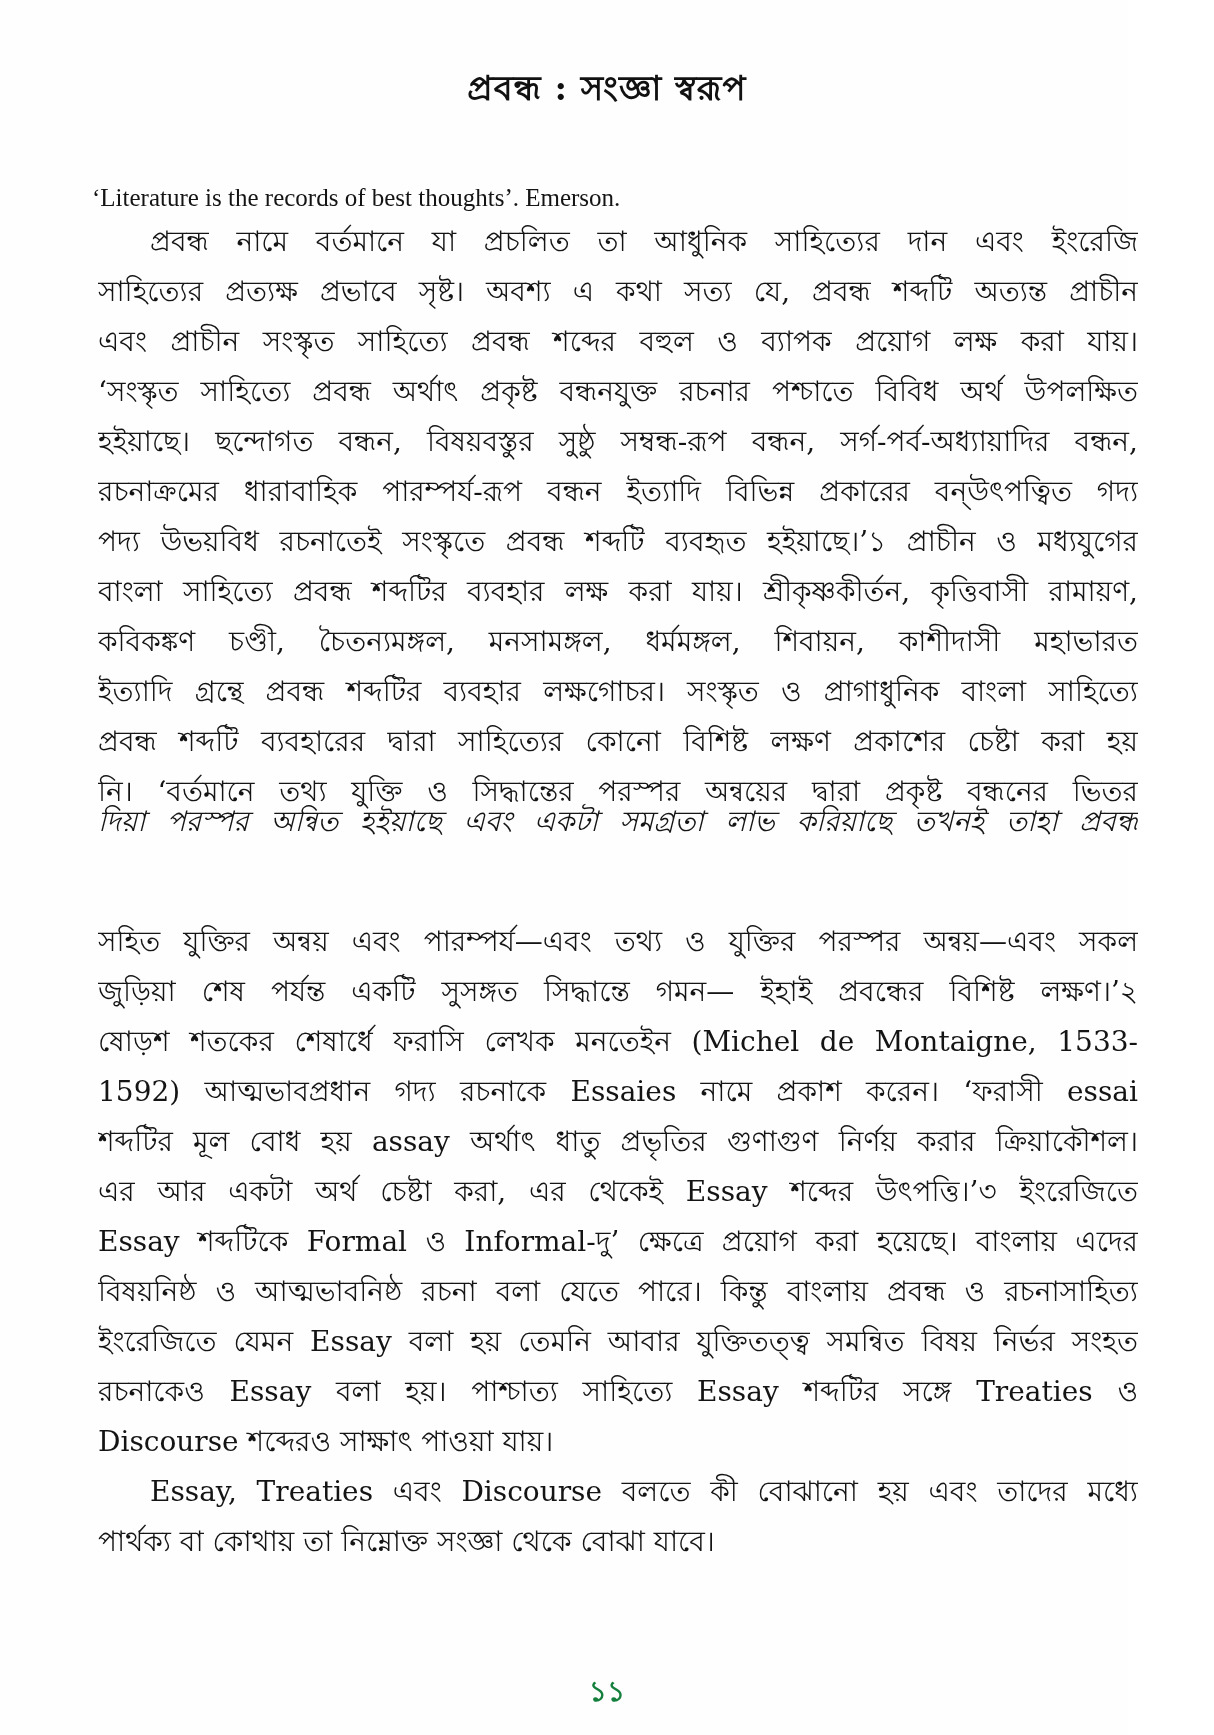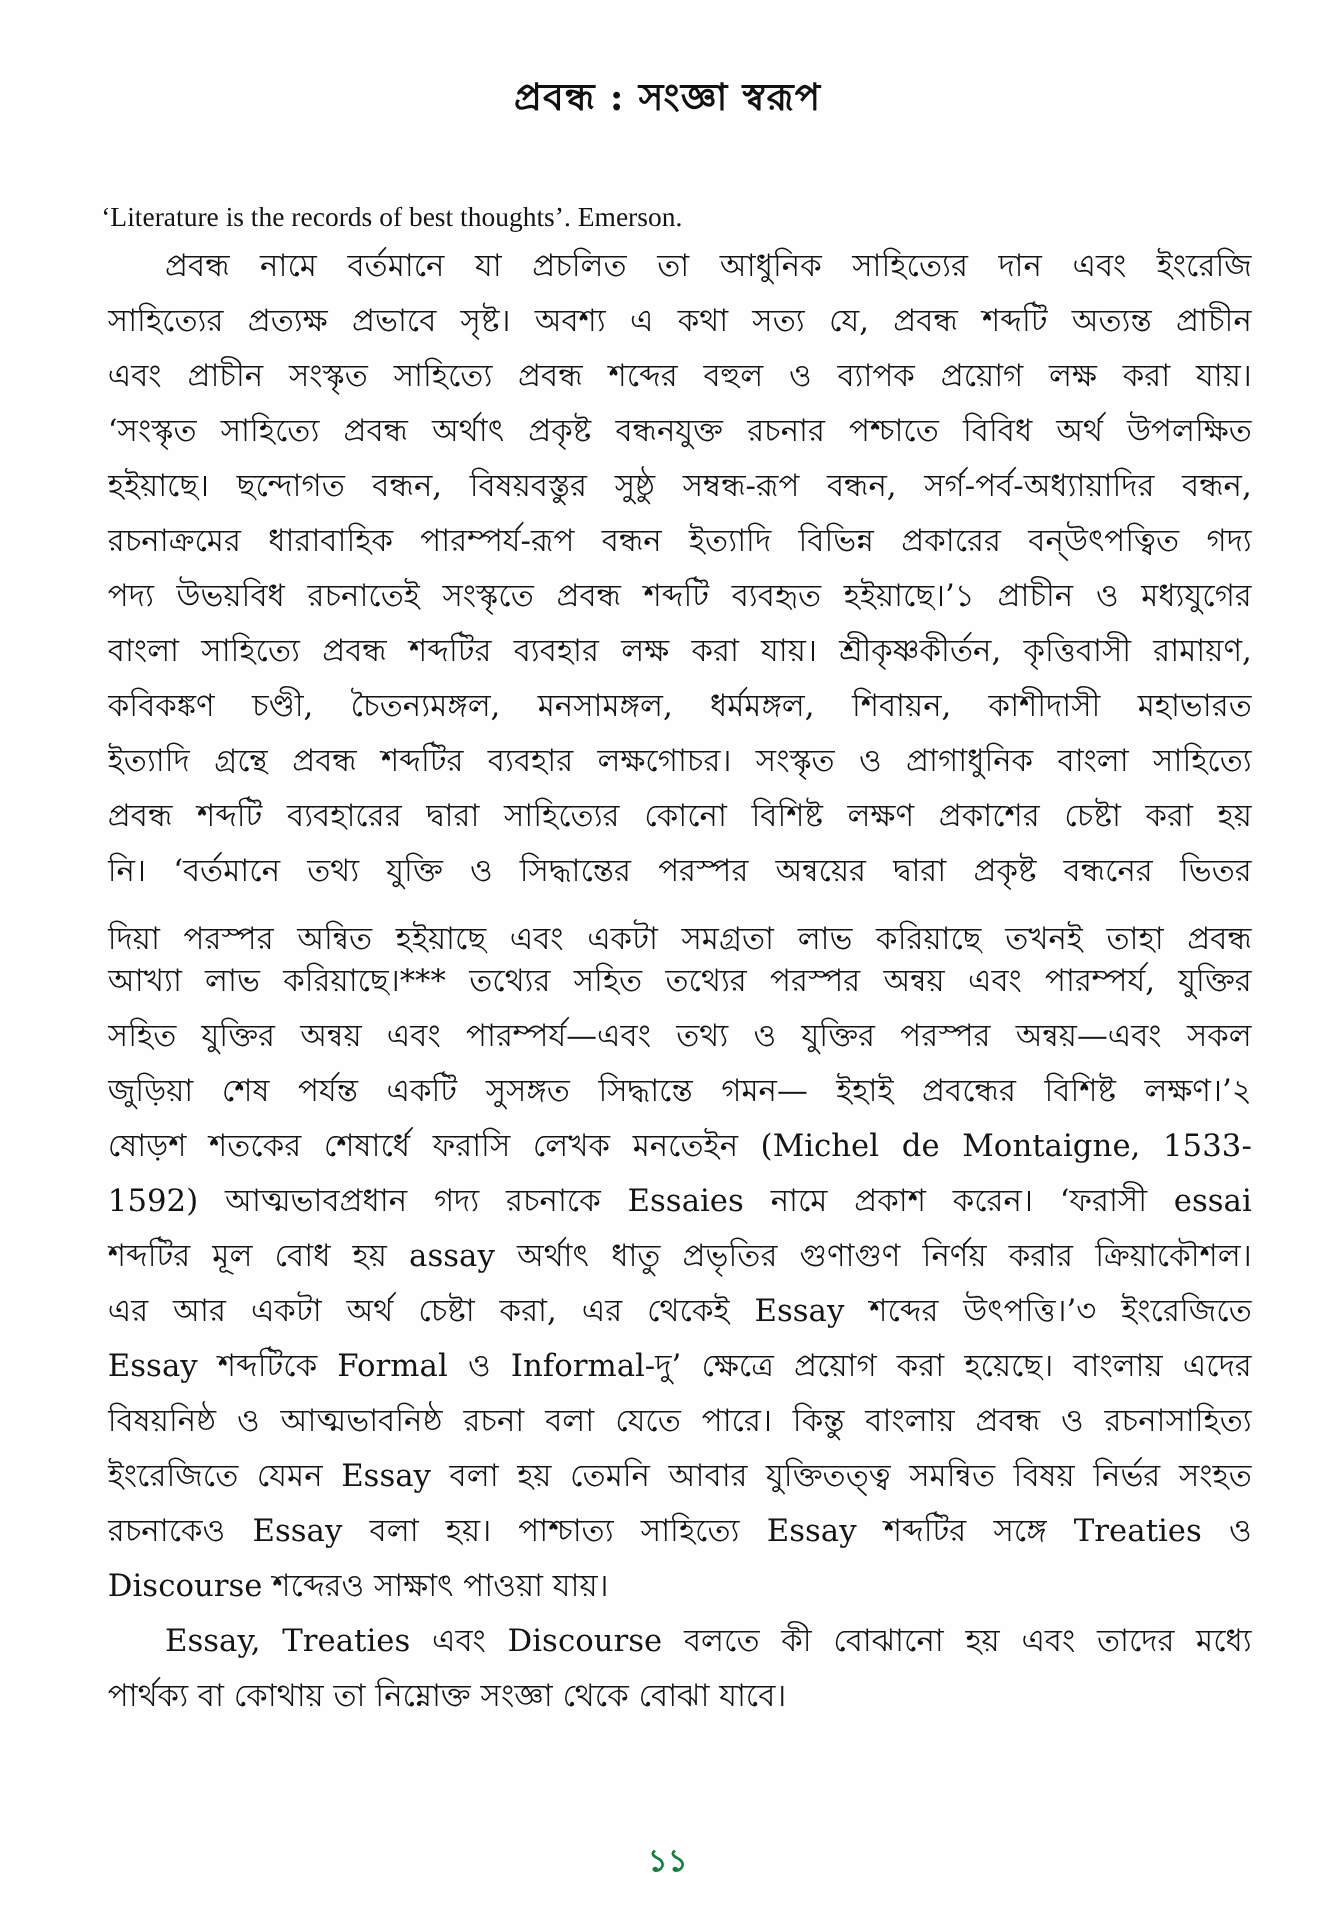--- a/index.html
+++ b/index.html
@@ -83,22 +83,21 @@
   <div class="line" style="top:322px;">এবং প্রাচীন সংস্কৃত সাহিত্যে প্রবন্ধ শব্দের বহুল ও ব্যাপক প্রয়োগ লক্ষ করা যায়।</div>
   <div class="line" style="top:372px;">‘সংস্কৃত সাহিত্যে প্রবন্ধ অর্থাৎ প্রকৃষ্ট বন্ধনযুক্ত রচনার পশ্চাতে বিবিধ অর্থ উপলক্ষিত</div>
   <div class="line" style="top:422px;">হইয়াছে। ছন্দোগত বন্ধন, বিষয়বস্তুর সুষ্ঠু সম্বন্ধ-রূপ বন্ধন, সর্গ-পর্ব-অধ্যায়াদির বন্ধন,</div>
   <div class="line" style="top:472px;">রচনাক্রমের ধারাবাহিক পারম্পর্য-রূপ বন্ধন ইত্যাদি বিভিন্ন প্রকারের বন্উৎপত্বিত গদ্য</div>
   <div class="line" style="top:522px;">পদ্য উভয়বিধ রচনাতেই সংস্কৃতে প্রবন্ধ শব্দটি ব্যবহৃত হইয়াছে।’১ প্রাচীন ও মধ্যযুগের</div>
   <div class="line" style="top:572px;">বাংলা সাহিত্যে প্রবন্ধ শব্দটির ব্যবহার লক্ষ করা যায়। শ্রীকৃষ্ণকীর্তন, কৃত্তিবাসী রামায়ণ,</div>
   <div class="line" style="top:622px;">কবিকঙ্কণ চণ্ডী, চৈতন্যমঙ্গল, মনসামঙ্গল, ধর্মমঙ্গল, শিবায়ন, কাশীদাসী মহাভারত</div>
   <div class="line" style="top:672px;">ইত্যাদি গ্রন্থে প্রবন্ধ শব্দটির ব্যবহার লক্ষগোচর। সংস্কৃত ও প্রাগাধুনিক বাংলা সাহিত্যে</div>
   <div class="line" style="top:722px;">প্রবন্ধ শব্দটি ব্যবহারের দ্বারা সাহিত্যের কোনো বিশিষ্ট লক্ষণ প্রকাশের চেষ্টা করা হয়</div>
   <div class="line" style="top:772px;">নি। ‘বর্তমানে তথ্য যুক্তি ও সিদ্ধান্তের পরস্পর অন্বয়ের দ্বারা প্রকৃষ্ট বন্ধনের ভিতর</div>
-  <div class="line" style="top:834px;">দিয়া পরস্পর অন্বিত হইয়াছে এবং একটা সমগ্রতা লাভ করিয়াছে তখনই তাহা প্রবন্ধ</div>
-  <div class="line" style="top:872px;">আখ্যা লাভ করিয়াছে।*** তথ্যের সহিত তথ্যের পরস্পর অন্বয় এবং পারম্পর্য, যুক্তির</div>
+  <div class="line" style="top:802px;font-style:italic;">দিয়া পরস্পর অন্বিত হইয়াছে এবং একটা সমগ্রতা লাভ করিয়াছে তখনই তাহা প্রবন্ধ</div>
   <div class="line" style="top:922px;">সহিত যুক্তির অন্বয় এবং পারম্পর্য—এবং তথ্য ও যুক্তির পরস্পর অন্বয়—এবং সকল</div>
   <div class="line" style="top:972px;">জুড়িয়া শেষ পর্যন্ত একটি সুসঙ্গত সিদ্ধান্তে গমন— ইহাই প্রবন্ধের বিশিষ্ট লক্ষণ।’২</div>
   <div class="line" style="top:1022px;">ষোড়শ শতকের শেষার্ধে ফরাসি লেখক মনতেইন (Michel de Montaigne, 1533-</div>
   <div class="line" style="top:1072px;">1592) আত্মভাবপ্রধান গদ্য রচনাকে Essaies নামে প্রকাশ করেন। ‘ফরাসী essai</div>
   <div class="line" style="top:1122px;">শব্দটির মূল বোধ হয় assay অর্থাৎ ধাতু প্রভৃতির গুণাগুণ নির্ণয় করার ক্রিয়াকৌশল।</div>
   <div class="line" style="top:1172px;">এর আর একটা অর্থ চেষ্টা করা, এর থেকেই Essay শব্দের উৎপত্তি।’৩ ইংরেজিতে</div>
   <div class="line" style="top:1222px;">Essay শব্দটিকে Formal ও Informal-দু’ ক্ষেত্রে প্রয়োগ করা হয়েছে। বাংলায় এদের</div>
   <div class="line" style="top:1272px;">বিষয়নিষ্ঠ ও আত্মভাবনিষ্ঠ রচনা বলা যেতে পারে। কিন্তু বাংলায় প্রবন্ধ ও রচনাসাহিত্য</div>
   <div class="line" style="top:1322px;">ইংরেজিতে যেমন Essay বলা হয় তেমনি আবার যুক্তিতত্ত্ব সমন্বিত বিষয় নির্ভর সংহত</div>
   <div class="line" style="top:1372px;">রচনাকেও Essay বলা হয়। পাশ্চাত্য সাহিত্যে Essay শব্দটির সঙ্গে Treaties ও</div>

